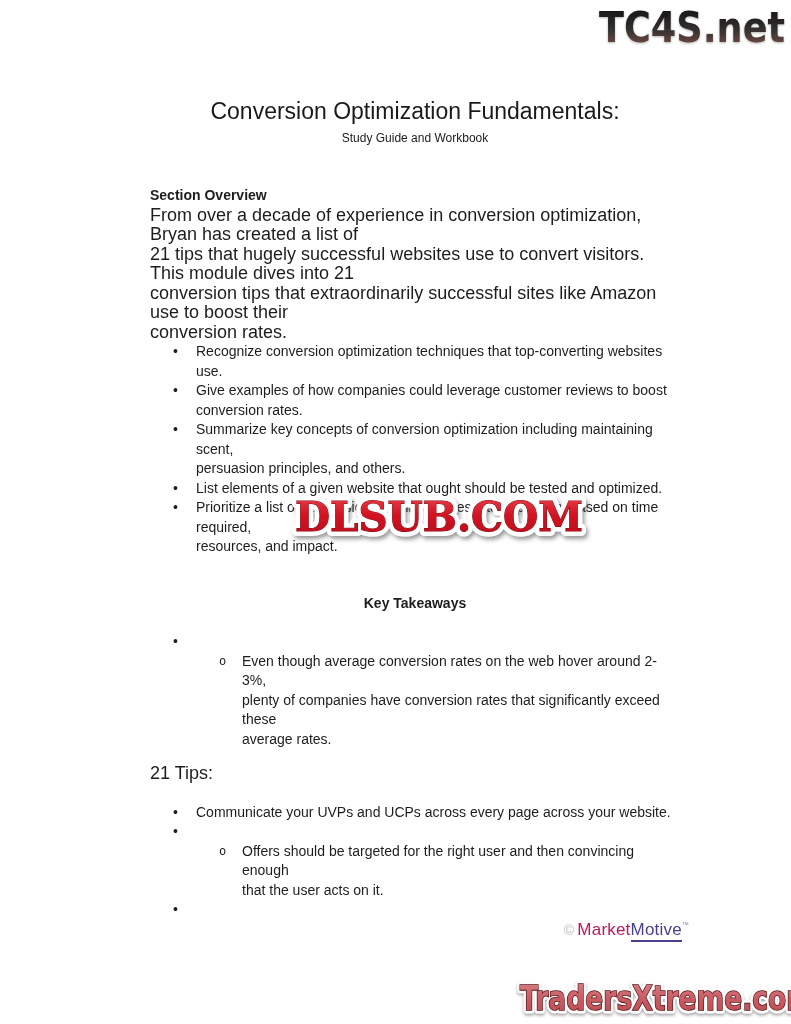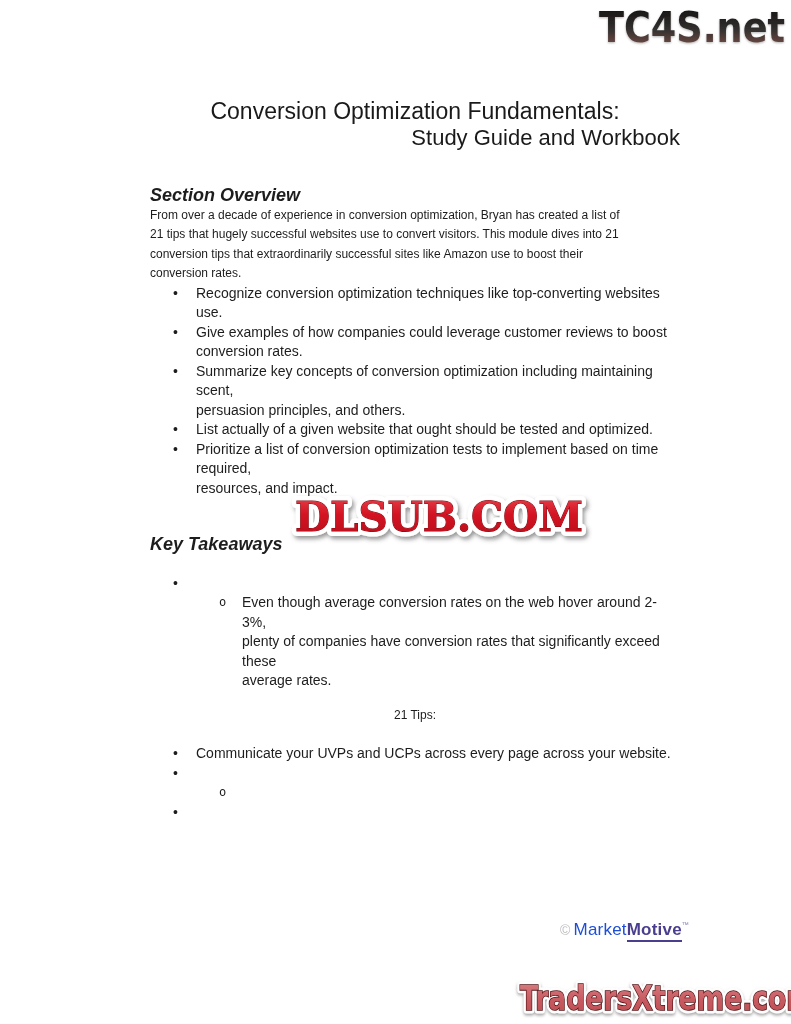--- a/index.html
+++ b/index.html
@@ -1,43 +1,43 @@
 <!DOCTYPE html>
 <html><head>
 <meta charset="utf-8">
 <style>
   html,body{margin:0;padding:0;background:#fff;}
   .page{position:relative;width:760px;height:1024px;background:#ffffff;overflow:hidden;
         font-family:"Liberation Sans",sans-serif;color:#1d1d1d;margin-left:33px;}
   .content{padding:95px 113px 0 117px;}
   .title-line{font-size:23px;line-height:32px;text-align:center;color:#1a1a1a;}
-  .subtitle{font-size:22px;line-height:22px;text-align:right;color:#1a1a1a;}
-  .h-bold{font-size:18px;line-height:19.5px;font-weight:700;font-style:italic;}
+  .subtitle{font-size:12px;line-height:22px;text-align:center;color:#1a1a1a;}
+  .h-bold{font-size:14px;line-height:19.5px;font-weight:700;}
   .h-section{margin-top:37px;}
   .h-objectives{margin-top:35px;}
-  .h-takeaways{margin-top:37px;}
-  .body-text{font-size:12px;line-height:19.5px;white-space:pre-line;}
+  .h-takeaways{margin-top:37px;text-align:center;}
+  .body-text{font-size:18px;line-height:19.5px;white-space:pre-line;}
   .li{display:flex;margin-left:23px;font-size:14px;line-height:19.5px;}
   .li .marker{flex:0 0 23px;}
   .li.sub{margin-left:69px;}
   .li.sub .marker{font-family:"DejaVu Sans Mono",monospace;font-size:12px;}
   .li .t{white-space:pre-line;}
   .kt-list{margin-top:19px;}
-  .tips-label{margin-top:15px;text-align:center;}
+  .tips-label{margin-top:15px;}
   .tips-list{margin-top:19px;}
   
   .wm-tc4s{position:absolute;top:1px;right:1px;}
   .wm-dlsub{position:absolute;left:246px;top:484px;}
   .wm-traders{position:absolute;left:478px;top:974px;}
   
   .mm-logo{position:absolute;top:920px;right:104px;display:flex;align-items:baseline;
            font-size:17px;letter-spacing:0.2px;}
   .mm-c{color:#bdbdbd;font-size:14px;margin-right:3px;}
-  .mm-market{color:#1d4ed8;}
-  .mm-motive{color:#4b3e8e;font-weight:700;border-bottom:2px solid #4b3e8e;}
+  .mm-market{color:#be185d;}
+  .mm-motive{color:#4b3e8e;font-weight:400;border-bottom:2px solid #4b3e8e;}
   .mm-tm{color:#8a80b5;font-size:7px;align-self:flex-start;margin-top:1px;}
 </style>
 </head>
 <body>
 
 <div class="page">
 
   <svg class="wm-tc4s" width="200" height="52" viewBox="0 0 200 52">
     <defs>
       <linearGradient id="gTc4s" x1="0" y1="0" x2="0" y2="1">
@@ -58,35 +58,35 @@
 
     <div class="h-bold h-section">Section Overview</div>
     <div class="body-text">From over a decade of experience in conversion optimization, Bryan has created a list of
 21 tips that hugely successful websites use to convert visitors. This module dives into 21
 conversion tips that extraordinarily successful sites like Amazon use to boost their
 conversion rates.</div>
 
     <div>
       <div class="li">
         <span class="marker">•</span>
-        <span class="t">Recognize conversion optimization techniques like top-converting websites use.</span>
+        <span class="t">Recognize conversion optimization techniques that top-converting websites use.</span>
       </div>
       <div class="li">
         <span class="marker">•</span>
         <span class="t">Give examples of how companies could leverage customer reviews to boost
 conversion rates.</span>
       </div>
       <div class="li">
         <span class="marker">•</span>
         <span class="t">Summarize key concepts of conversion optimization including maintaining scent,
 persuasion principles, and others.</span>
       </div>
       <div class="li">
         <span class="marker">•</span>
-        <span class="t">List actually of a given website that ought should be tested and optimized.</span>
+        <span class="t">List elements of a given website that ought should be tested and optimized.</span>
       </div>
       <div class="li">
         <span class="marker">•</span>
         <span class="t">Prioritize a list of conversion optimization tests to implement based on time required,
 resources, and impact.</span>
       </div>
     </div>
 
     <div class="h-bold h-takeaways">Key Takeaways</div>
     <div class="kt-list">
@@ -105,20 +105,22 @@
     <div class="tips-list">
       <div class="li">
         <span class="marker">•</span>
         <span class="t">Communicate your UVPs and UCPs across every page across your website.</span>
       </div>
       <div class="li">
         <span class="marker">•</span>
       </div>
       <div class="li sub">
         <span class="marker">o</span>
+        <span class="t">Offers should be targeted for the right user and then convincing enough
+that the user acts on it.</span>
       </div>
       <div class="li">
         <span class="marker">•</span>
       </div>
     </div>
   </div>
 
   <svg class="wm-dlsub" width="320" height="64" viewBox="0 0 320 64">
     <defs>
       <linearGradient id="gDlsub" x1="0" y1="0" x2="0" y2="1">

